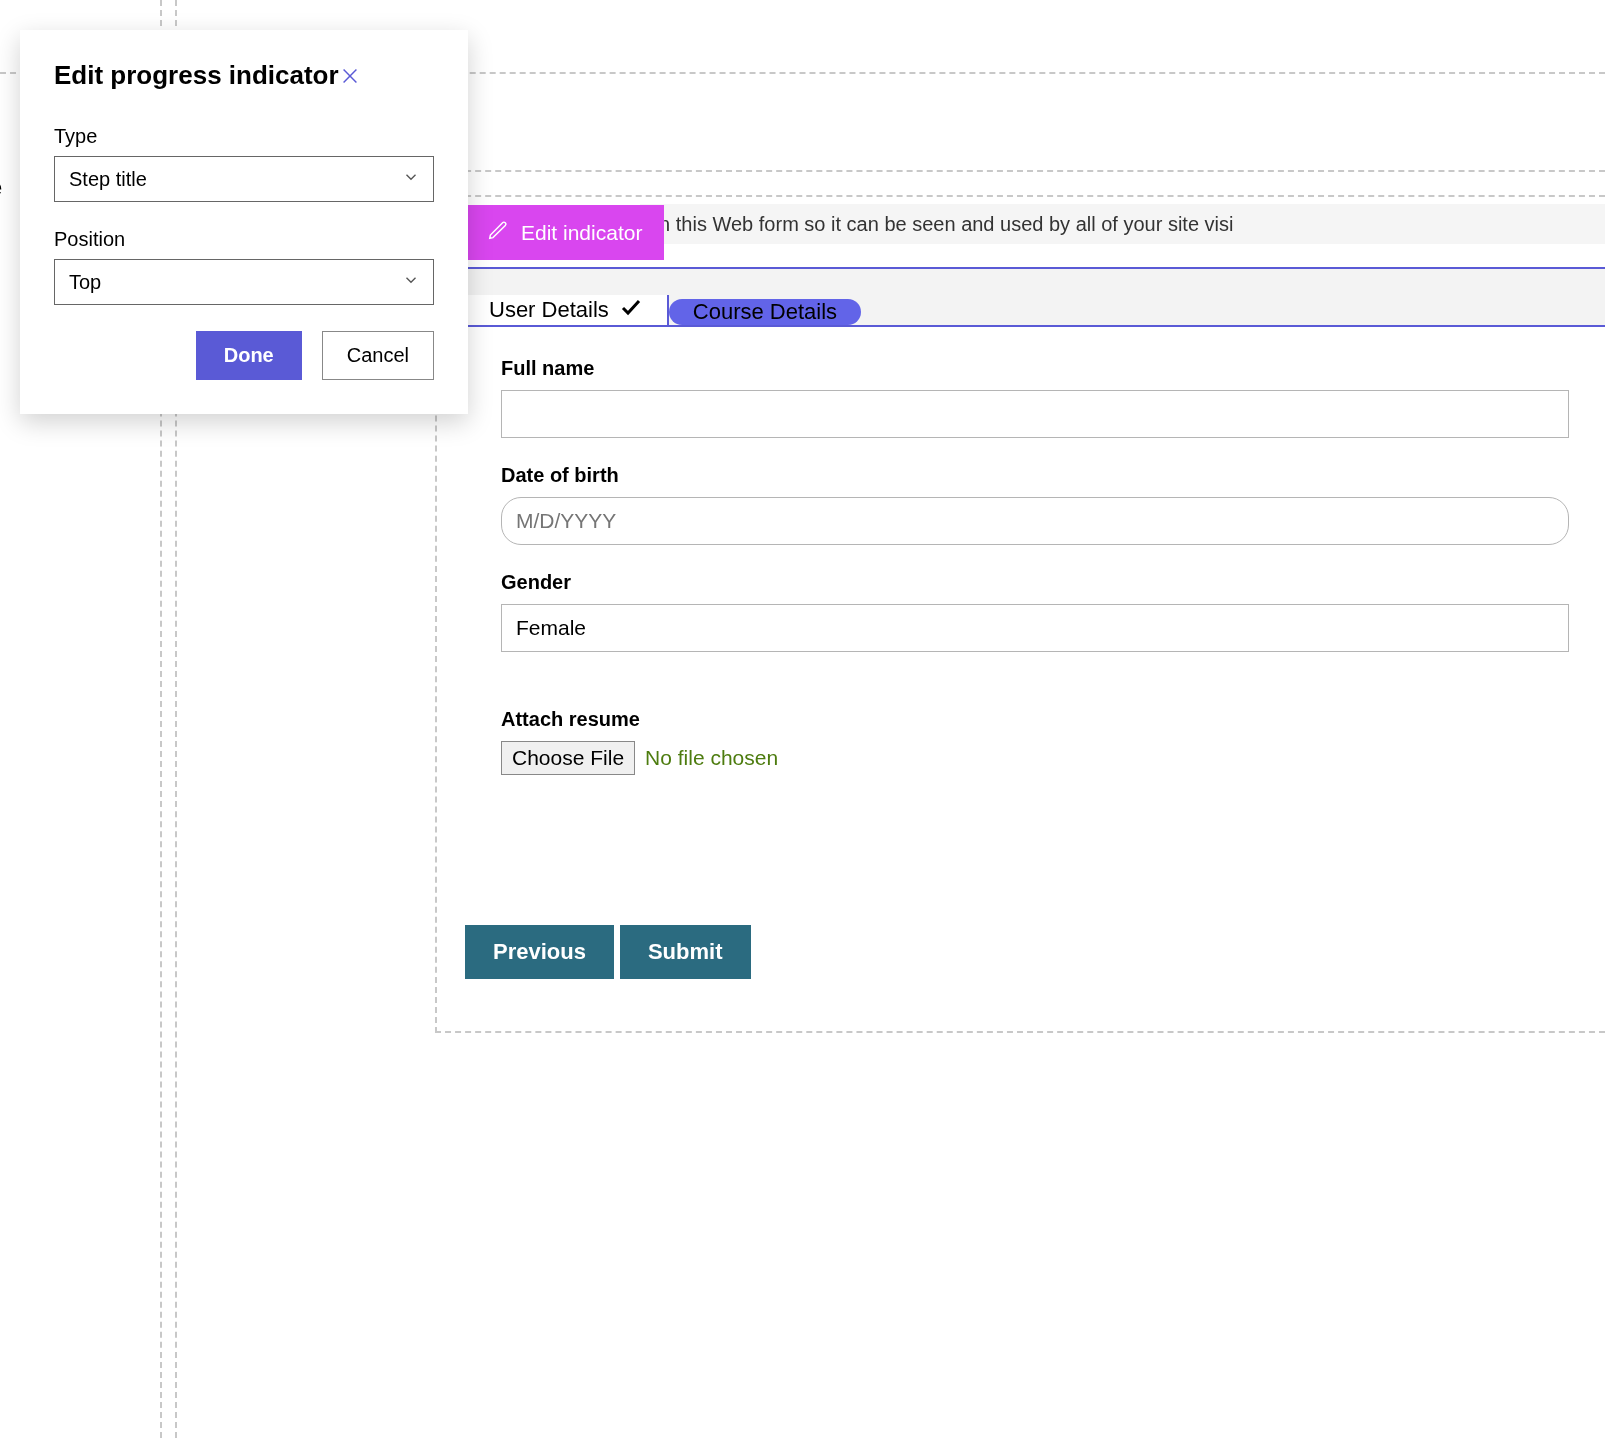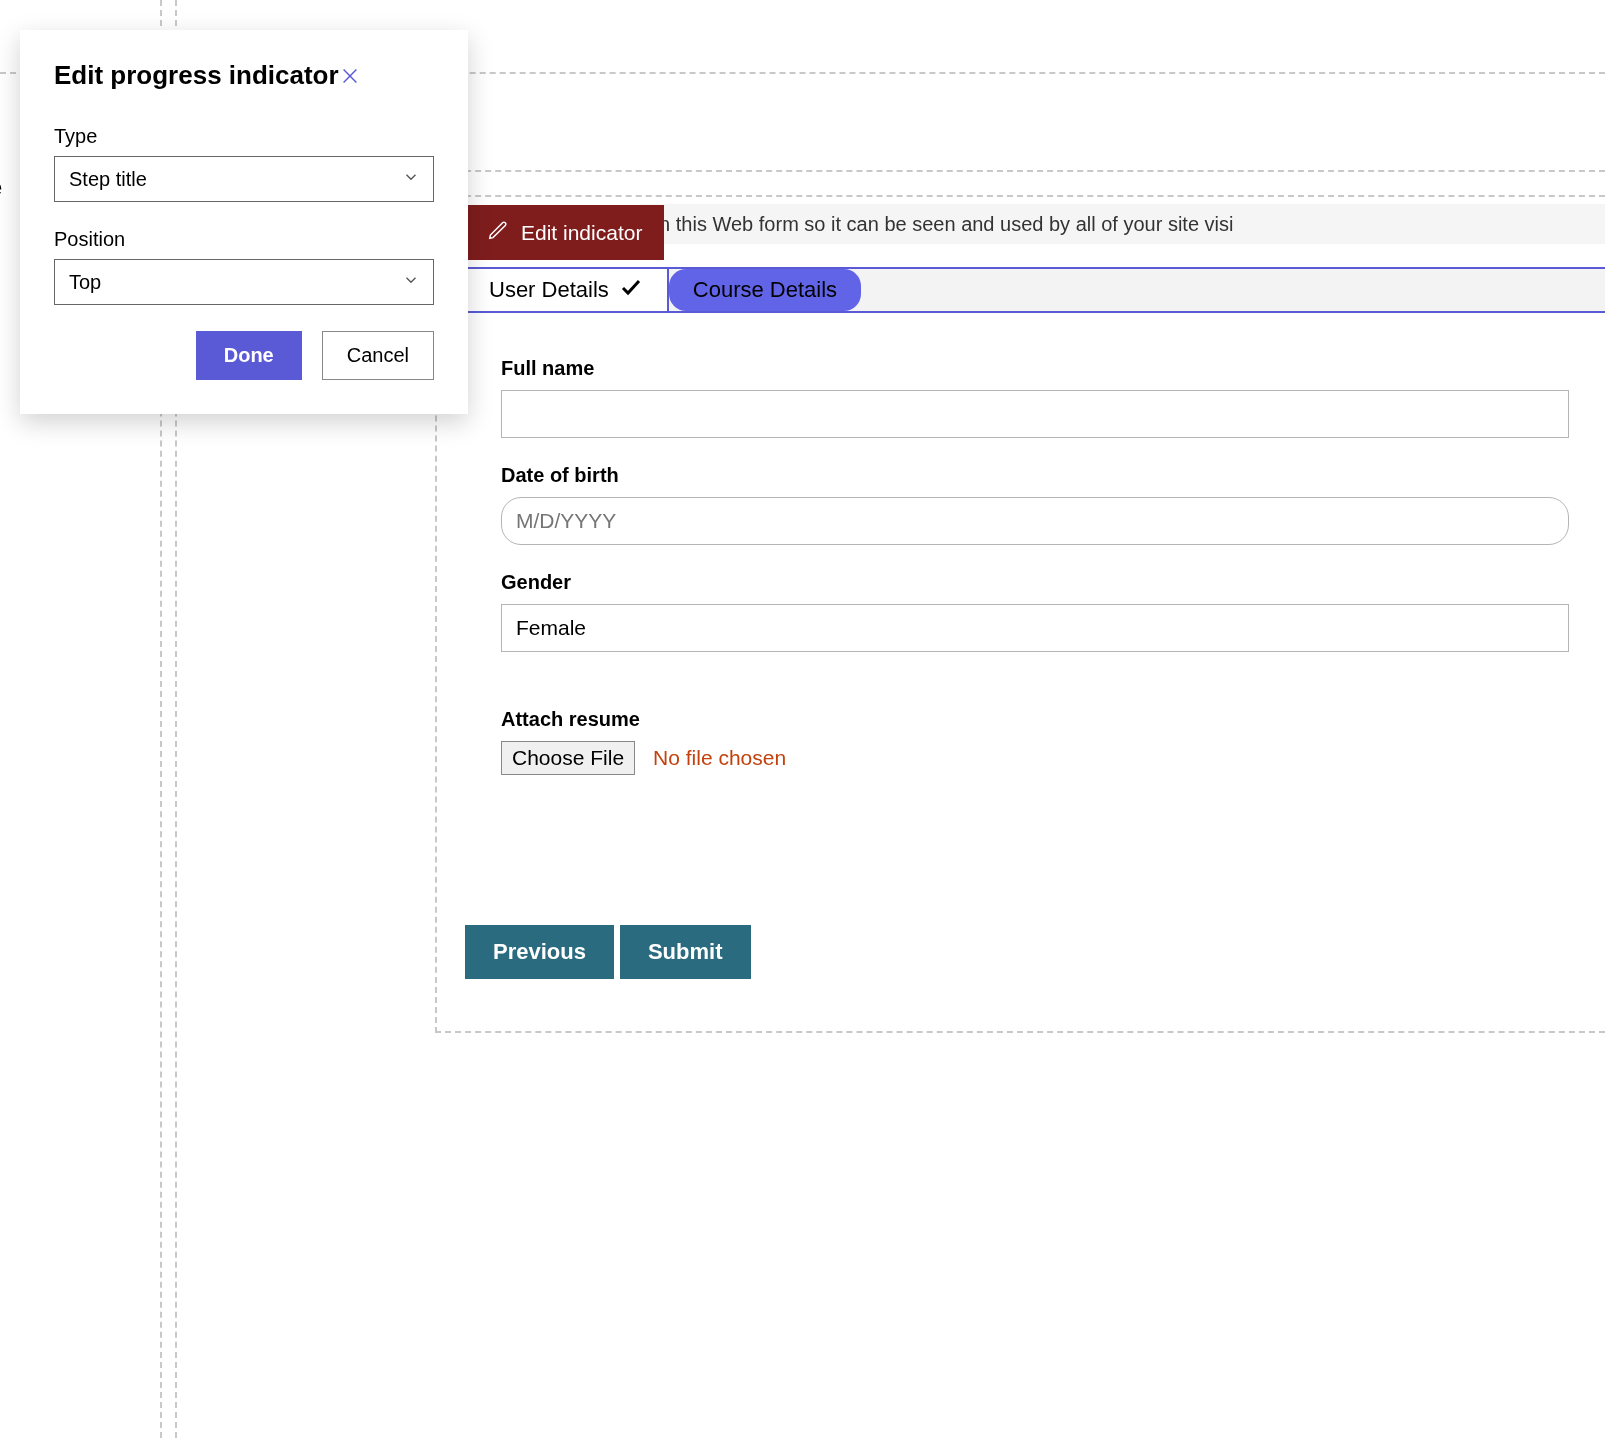--- a/index.html
+++ b/index.html
@@ -63,41 +63,42 @@
     color: #333;
     white-space: nowrap;
     overflow: hidden;
   }
 
   
   .edit-indicator-btn {
     position: absolute;
     left: 465px; top: 205px;
     height: 55px;
-    background: #7f1d1d;
+    background: #d946ef;
     color: #fff;
     display: inline-flex;
     align-items: center;
     gap: 12px;
     padding: 4px 22px;
     font-size: 21px;
     cursor: pointer;
     border: none;
   }
   .edit-indicator-btn svg { width: 22px; height: 22px; stroke: #fff; fill: none; stroke-width: 1.6; }
 
   
   .step-tabs {
     position: absolute;
     left: 465px; top: 267px; right: 0;
-    height: 46px;
+    height: 60px;
     display: flex;
     border-top: 2px solid #5a5ad6;
     border-bottom: 2px solid #5a5ad6;
     background: #f3f3f3;
+    align-items: flex-end;
   }
   .step-tab {
     display: flex;
     align-items: center;
     gap: 10px;
     padding: 0 24px;
     font-size: 22px;
     border-right: 2px solid #5a5ad6;
     cursor: pointer;
   }
@@ -132,21 +133,21 @@
   .placeholder { color: #333; border-radius: 20px; }
 
   .file-row { display: flex; align-items: center; gap: 10px; margin-top: 4px; }
   .choose-file-btn {
     background: #f0f0f0;
     border: 1px solid #888;
     font-size: 21px;
     padding: 4px 10px;
     cursor: pointer;
   }
-  .file-status { font-size: 21px; color: #c2410c; margin-left: 8px; }
+  .file-status { font-size: 21px; color: #4d7c0f; }
 
   .form-buttons {
     position: absolute;
     left: 465px; top: 925px;
     display: flex;
     gap: 6px;
   }
   .nav-btn {
     background: #2b6b80;
     color: #fff;

